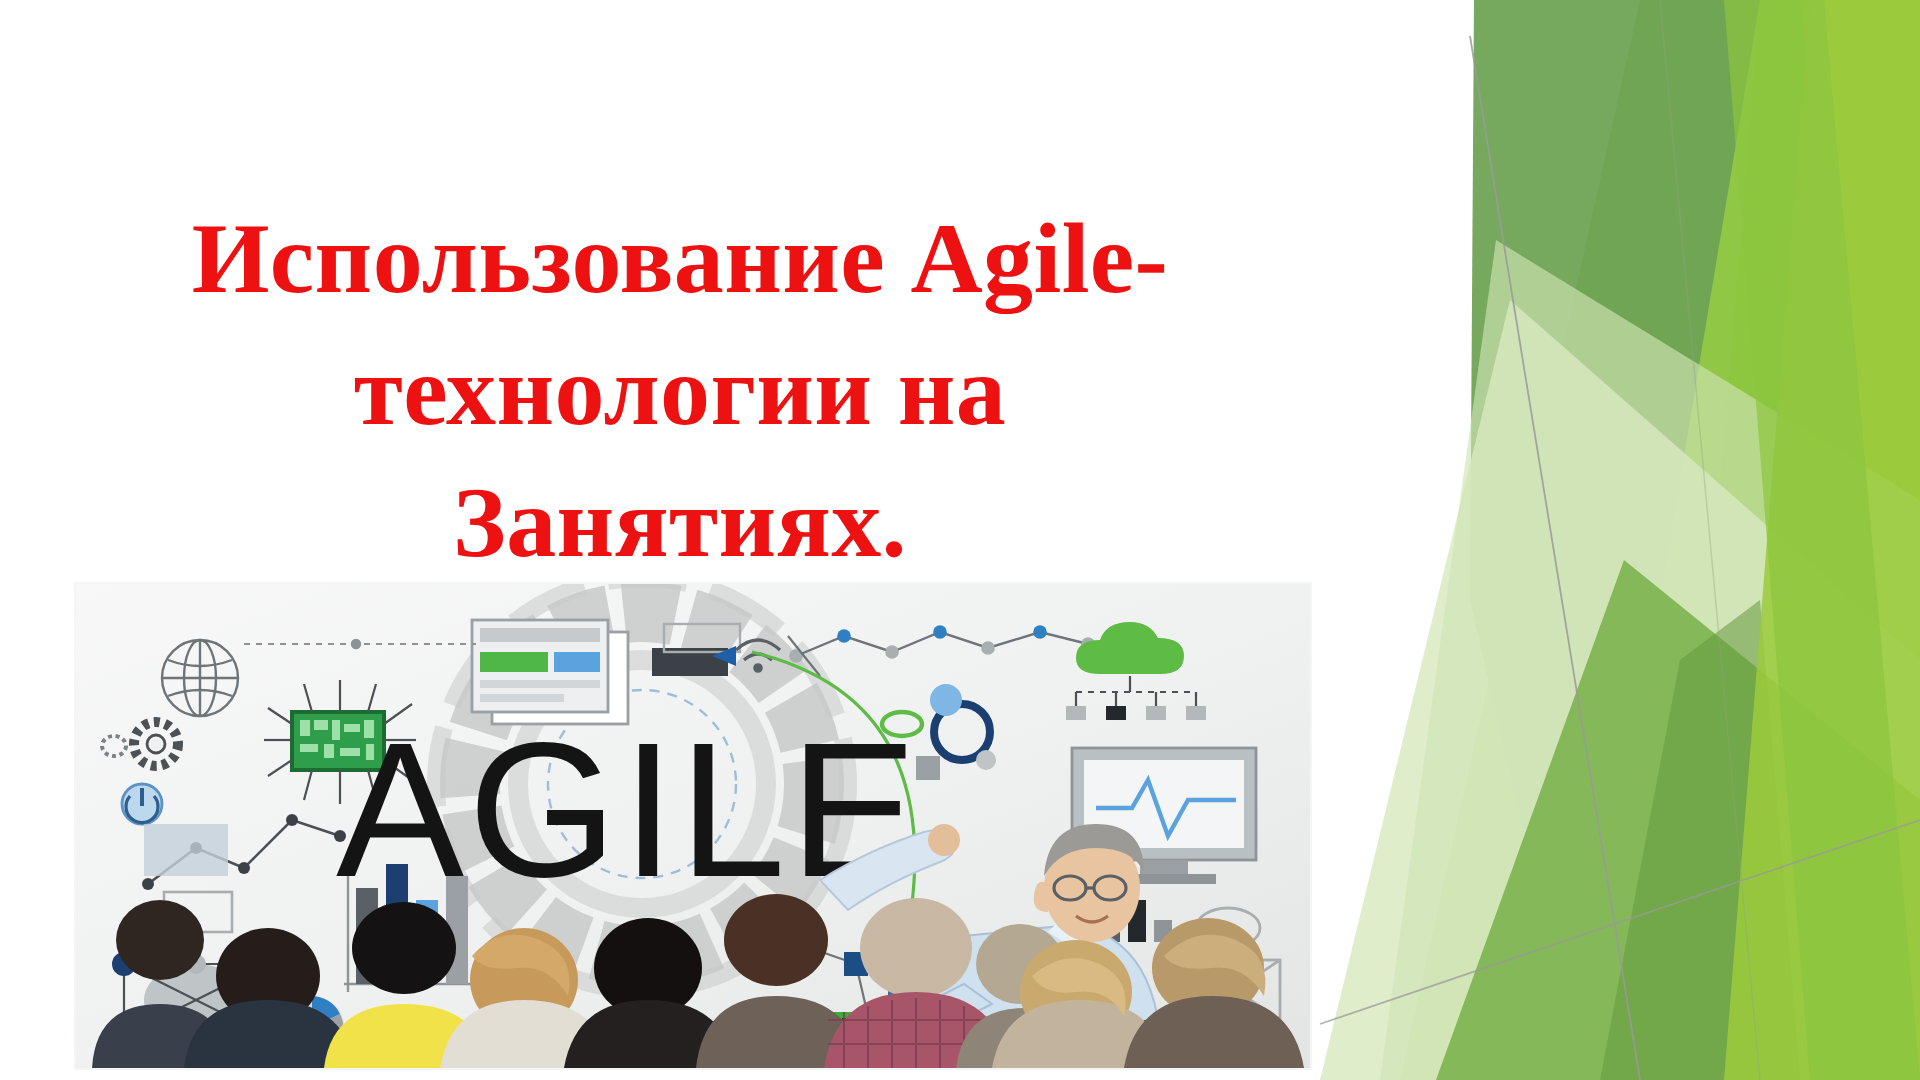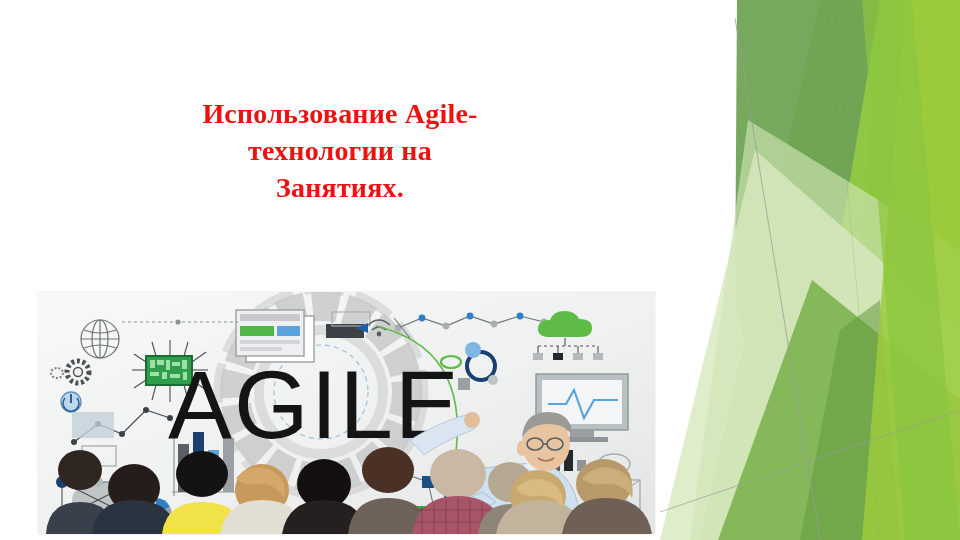--- a/index.html
+++ b/index.html
@@ -18,21 +18,21 @@
 
   
   #title{
     position:absolute;
     left:60px; top:96px;
     width:560px;
     text-align:center;
     color:#EE1111;
     font-family:"Liberation Serif","DejaVu Serif",serif;
     font-weight:700;
-    font-size:28px;
+    font-size:50px;
     line-height:1.32;
     letter-spacing:0.2px;
     white-space:pre-line;
   }
 
   
   #photo{
     position:absolute;
     left:38px; top:292px;
     width:617px; height:242px;

